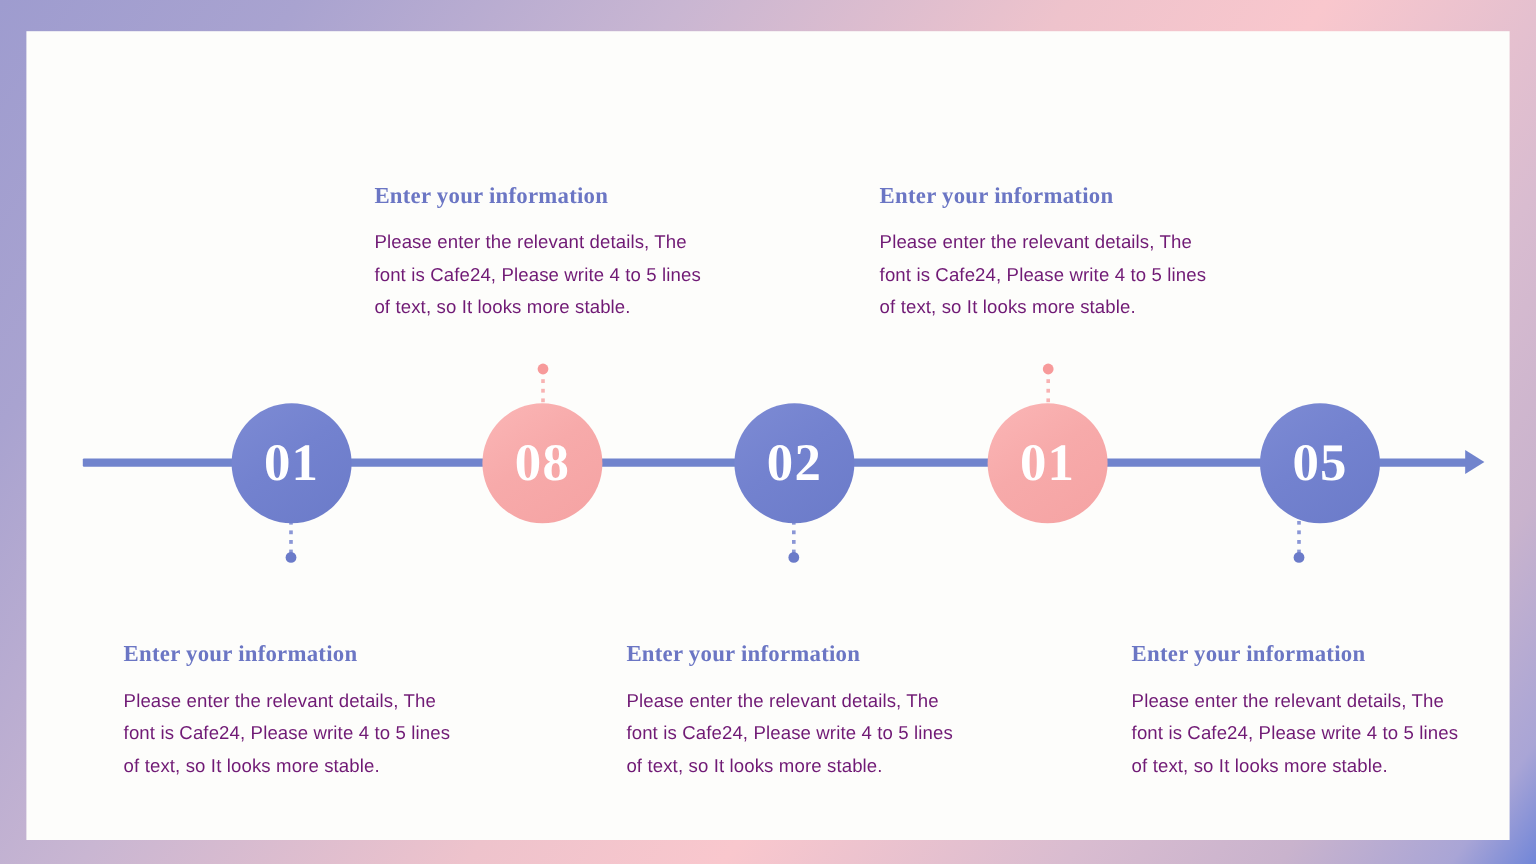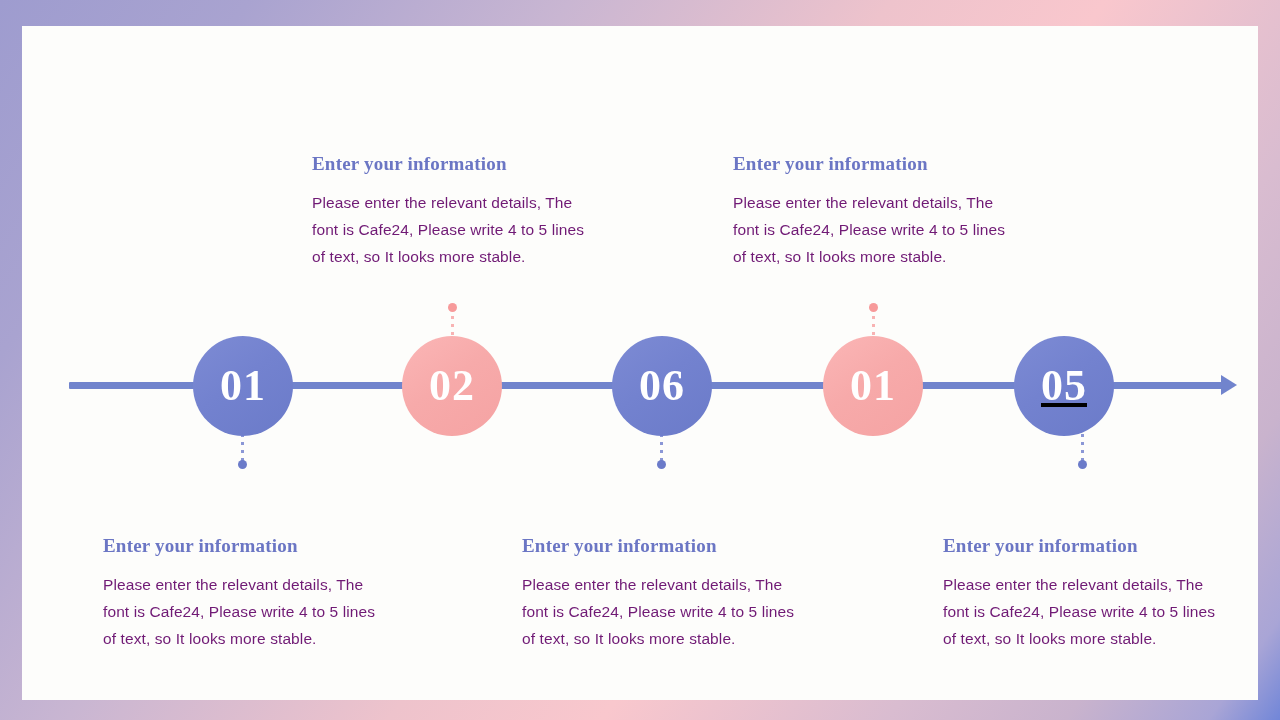--- a/index.html
+++ b/index.html
@@ -166,33 +166,33 @@
 
     <div class="block" style="left:290px; top:94px;">
       <p class="title">Enter your information</p>
       <p class="body">Please enter the relevant details, The font is Cafe24, Please write 4 to 5 lines of text, so It looks more stable.</p>
     </div>
     <div class="conn above" style="left:429px; top:282px; height:30px;">
       <div class="dots"></div>
       <div class="endcap"></div>
     </div>
     <div class="node pink" style="left:380px;">
+      <span class="num">08</span>
+    </div>
+
+    <div class="block" style="left:500px; top:476px;">
+      <p class="title">Enter your information</p>
+      <p class="body">Please enter the relevant details, The font is Cafe24, Please write 4 to 5 lines of text, so It looks more stable.</p>
+    </div>
+    <div class="conn below" style="left:638px; top:408px; height:30px;">
+      <div class="dots"></div>
+      <div class="endcap"></div>
+    </div>
+    <div class="node blue" style="left:590px;">
       <span class="num">02</span>
-    </div>
-
-    <div class="block" style="left:500px; top:476px;">
-      <p class="title">Enter your information</p>
-      <p class="body">Please enter the relevant details, The font is Cafe24, Please write 4 to 5 lines of text, so It looks more stable.</p>
-    </div>
-    <div class="conn below" style="left:638px; top:408px; height:30px;">
-      <div class="dots"></div>
-      <div class="endcap"></div>
-    </div>
-    <div class="node blue" style="left:590px;">
-      <span class="num">06</span>
     </div>
 
     <div class="block" style="left:711px; top:94px;">
       <p class="title">Enter your information</p>
       <p class="body">Please enter the relevant details, The font is Cafe24, Please write 4 to 5 lines of text, so It looks more stable.</p>
     </div>
     <div class="conn above" style="left:850px; top:282px; height:30px;">
       <div class="dots"></div>
       <div class="endcap"></div>
     </div>
@@ -201,18 +201,18 @@
     </div>
 
     <div class="block" style="left:921px; top:476px;">
       <p class="title">Enter your information</p>
       <p class="body">Please enter the relevant details, The font is Cafe24, Please write 4 to 5 lines of text, so It looks more stable.</p>
     </div>
     <div class="conn below" style="left:1059px; top:408px; height:30px;">
       <div class="dots"></div>
       <div class="endcap"></div>
     </div>
-    <div class="node blue" style="left:992px;text-decoration:underline;">
+    <div class="node blue" style="left:1028px;">
       <span class="num">05</span>
     </div>
 
   </div>
 </div>
 
 </body></html>

